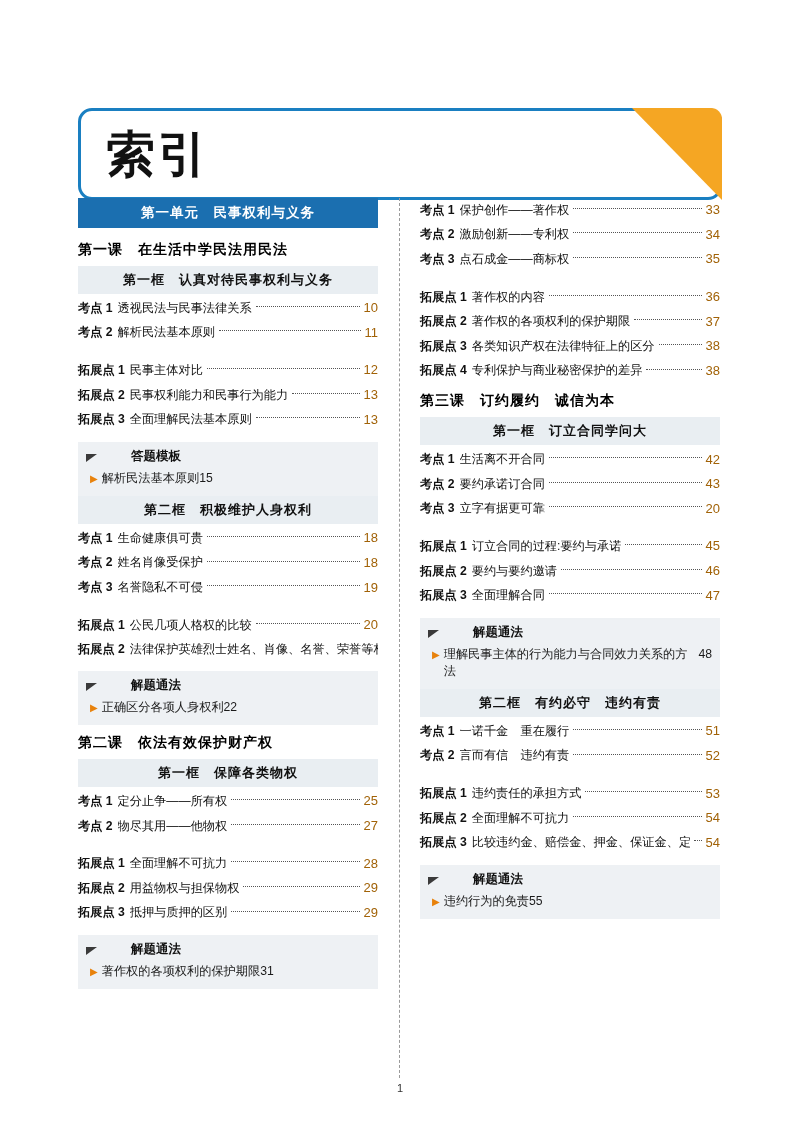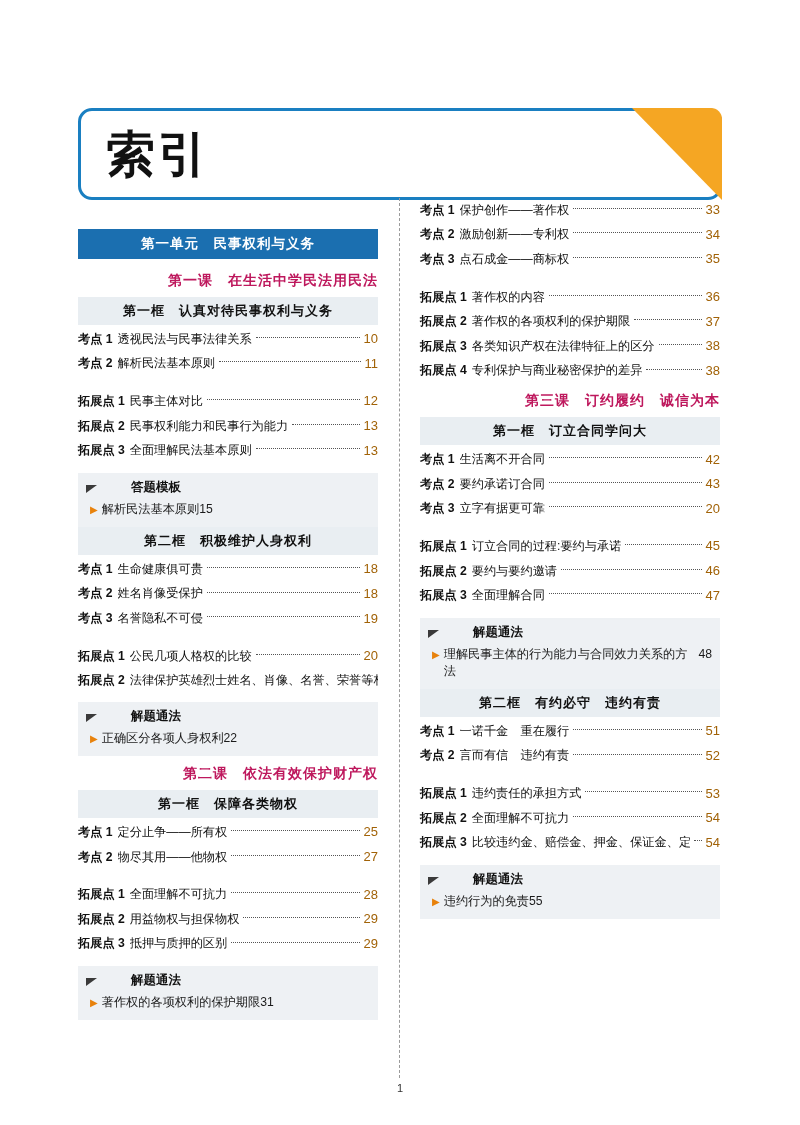--- a/index.html
+++ b/index.html
@@ -66,21 +66,21 @@
     color: #111111;
     font-family: "Liberation Sans", "DejaVu Sans", sans-serif;
   }
 
   
   .col {
     position: absolute;
     top: 198px;
     width: 300px;
   }
-  .col-left { left: 78px; margin-top: 31px; }
+  .col-left { left: 78px; }
   .col-right { left: 420px; }
 
   .divider {
     position: absolute;
     left: 399px;
     top: 198px;
     height: 880px;
     border-left: 1px dashed #9a9a9a;
   }
 
@@ -89,24 +89,24 @@
     background: #1b6fb0;
     color: #ffffff;
     font-size: 13.5px;
     font-weight: bold;
     text-align: center;
     padding: 6px 0 6px 0;
     letter-spacing: 1px;
     margin-bottom: 4px;
   }
   .lesson-title {
-    text-align: right;
+    text-align: left;
     font-size: 14px;
     font-weight: bold;
-    color: #be185d;
+    color: #000000;
     padding: 9px 0 7px 0;
     letter-spacing: 1px;
   }
   .frame-bar {
     background: #e9eef2;
     color: #111111;
     font-size: 13px;
     font-weight: bold;
     text-align: center;
     padding: 5px 0 5px 0;

